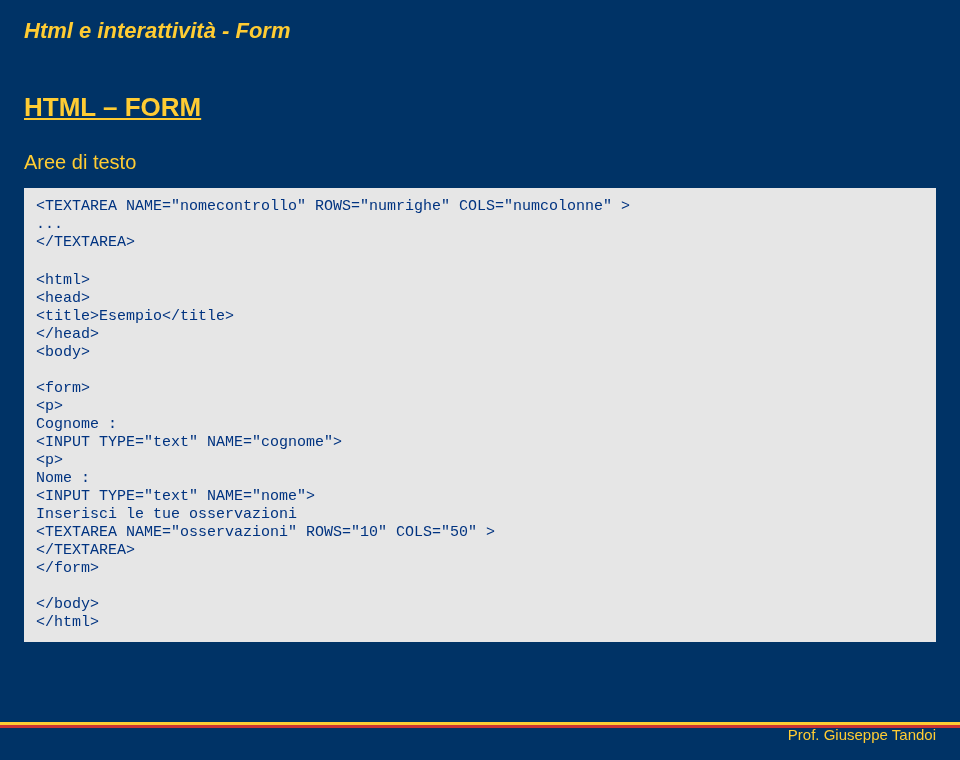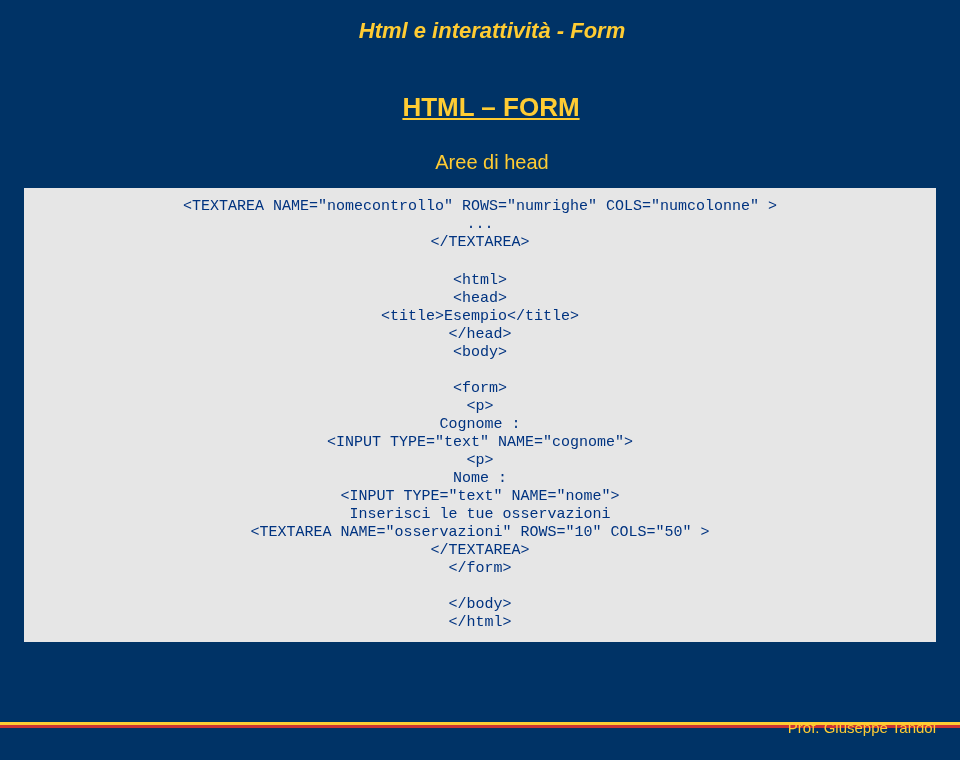--- a/index.html
+++ b/index.html
@@ -1,15 +1,15 @@
 <!DOCTYPE html>
 <html><head>
 <meta charset="utf-8">
 <style>
-  * { margin: 0; padding: 0; box-sizing: border-box; text-align: center; }
+  * { margin: 0; padding: 0; box-sizing: border-box; }
   body {
     width: 960px;
     height: 760px;
     background: #003366;
     font-family: Arial, Helvetica, sans-serif;
     position: relative;
     overflow: hidden;
   }
   .page-title {
     color: #ffcc33;
@@ -62,33 +62,33 @@
     position: absolute;
     left: 0;
     right: 0;
     top: 3px;
     height: 3px;
     background: #cc3433;
   }
   .footer-author {
     position: absolute;
     right: 24px;
-    bottom: 24px;
+    bottom: 17px;
     color: #ffcc33;
     font-size: 15px;
   }
 </style>
 </head>
 <body>
 
 <div class="page-title">Html e interattività - Form</div>
 
 <div class="section-heading">HTML – FORM</div>
 
-<div class="sub-heading">Aree di head</div>
+<div class="sub-heading">Aree di testo</div>
 
 <div class="code-box">&lt;TEXTAREA NAME="nomecontrollo" ROWS="numrighe" COLS="numcolonne" &gt;
 ...
 &lt;/TEXTAREA&gt;</div>
 
 <div class="code-box">&lt;html&gt;
 &lt;head&gt;
 &lt;title&gt;Esempio&lt;/title&gt;
 &lt;/head&gt;
 &lt;body&gt;

